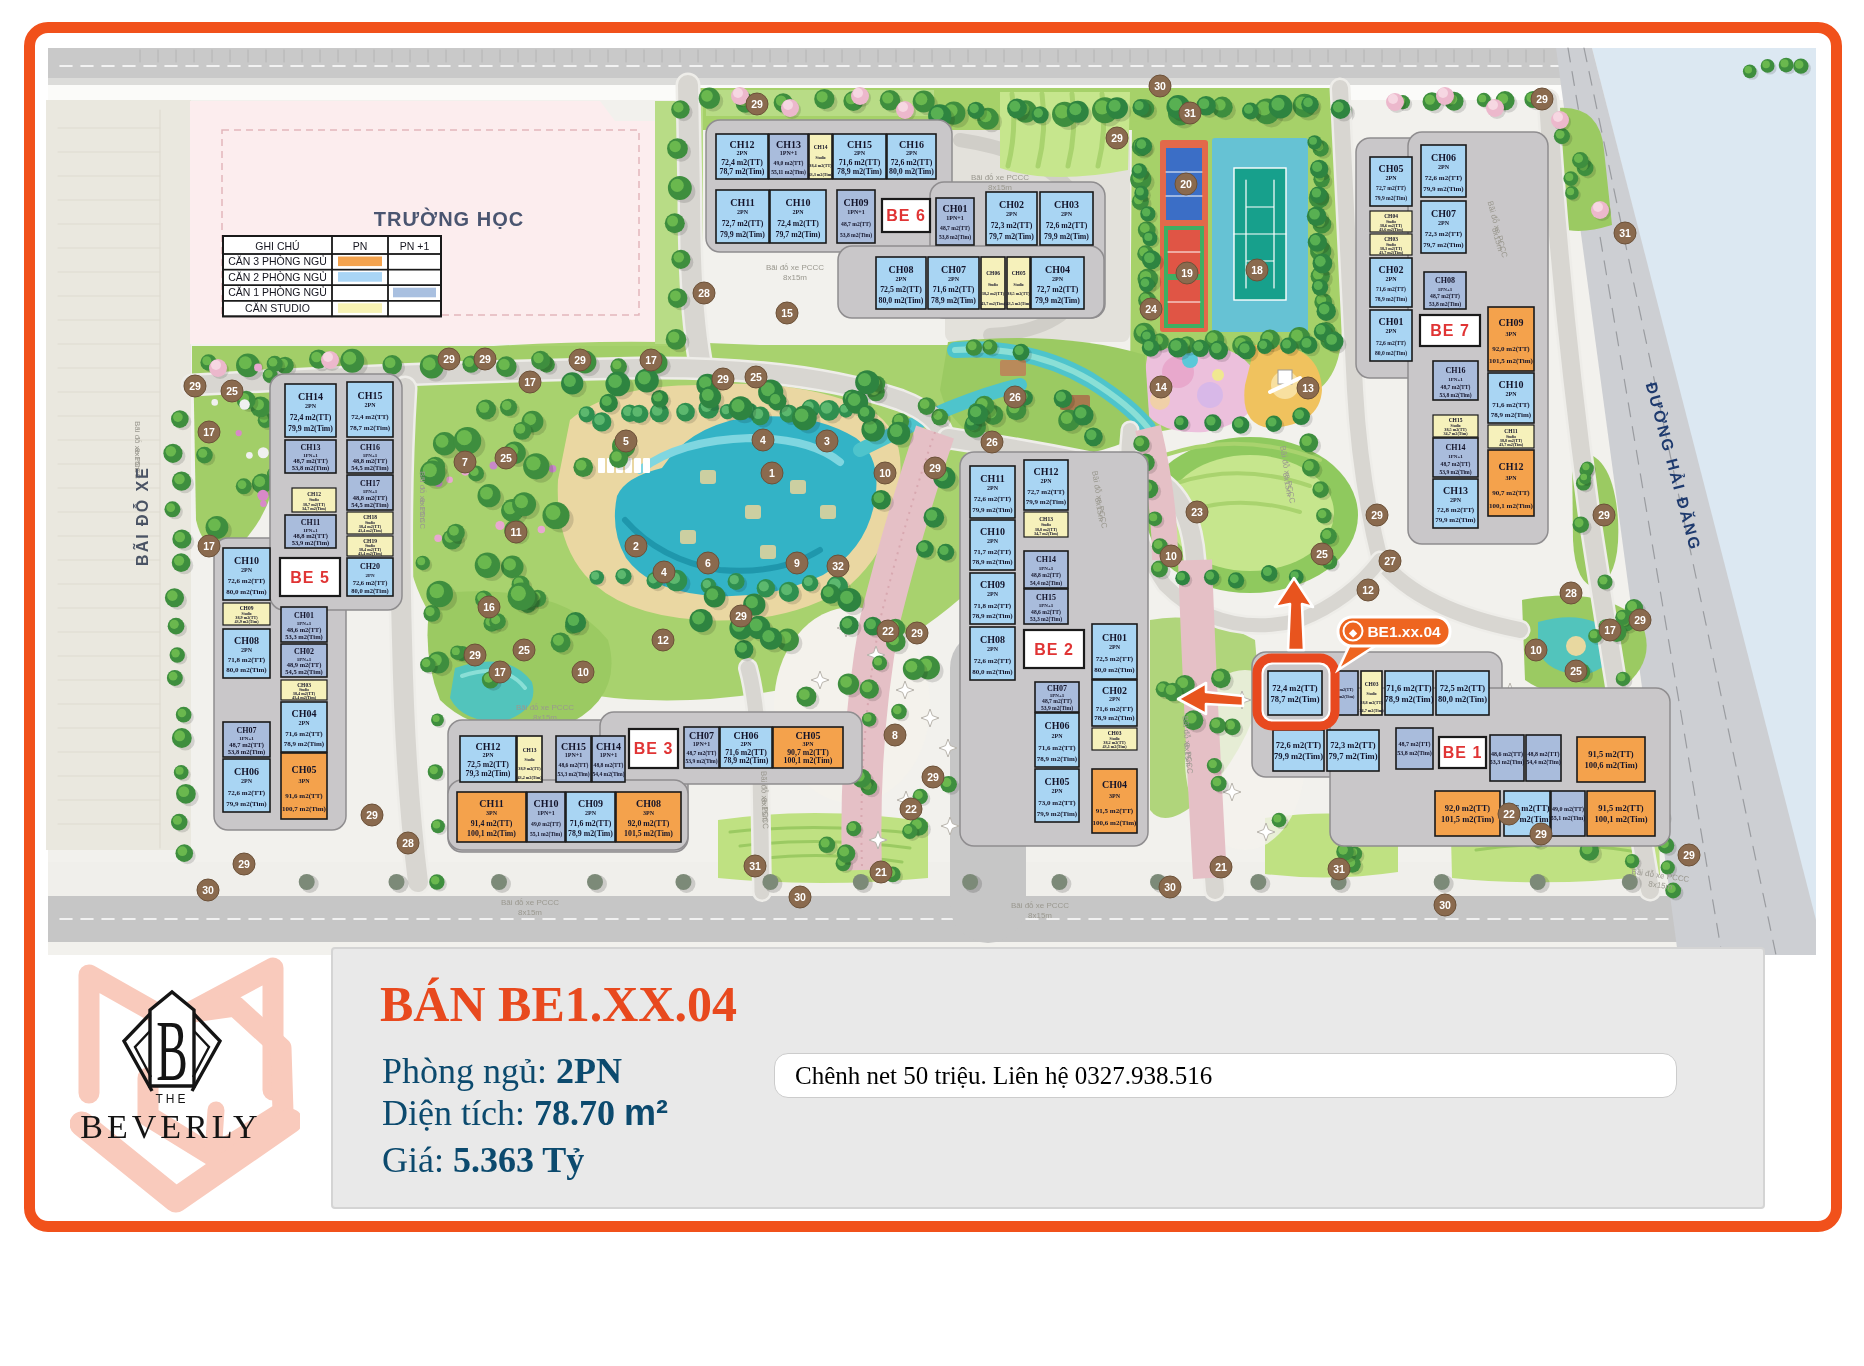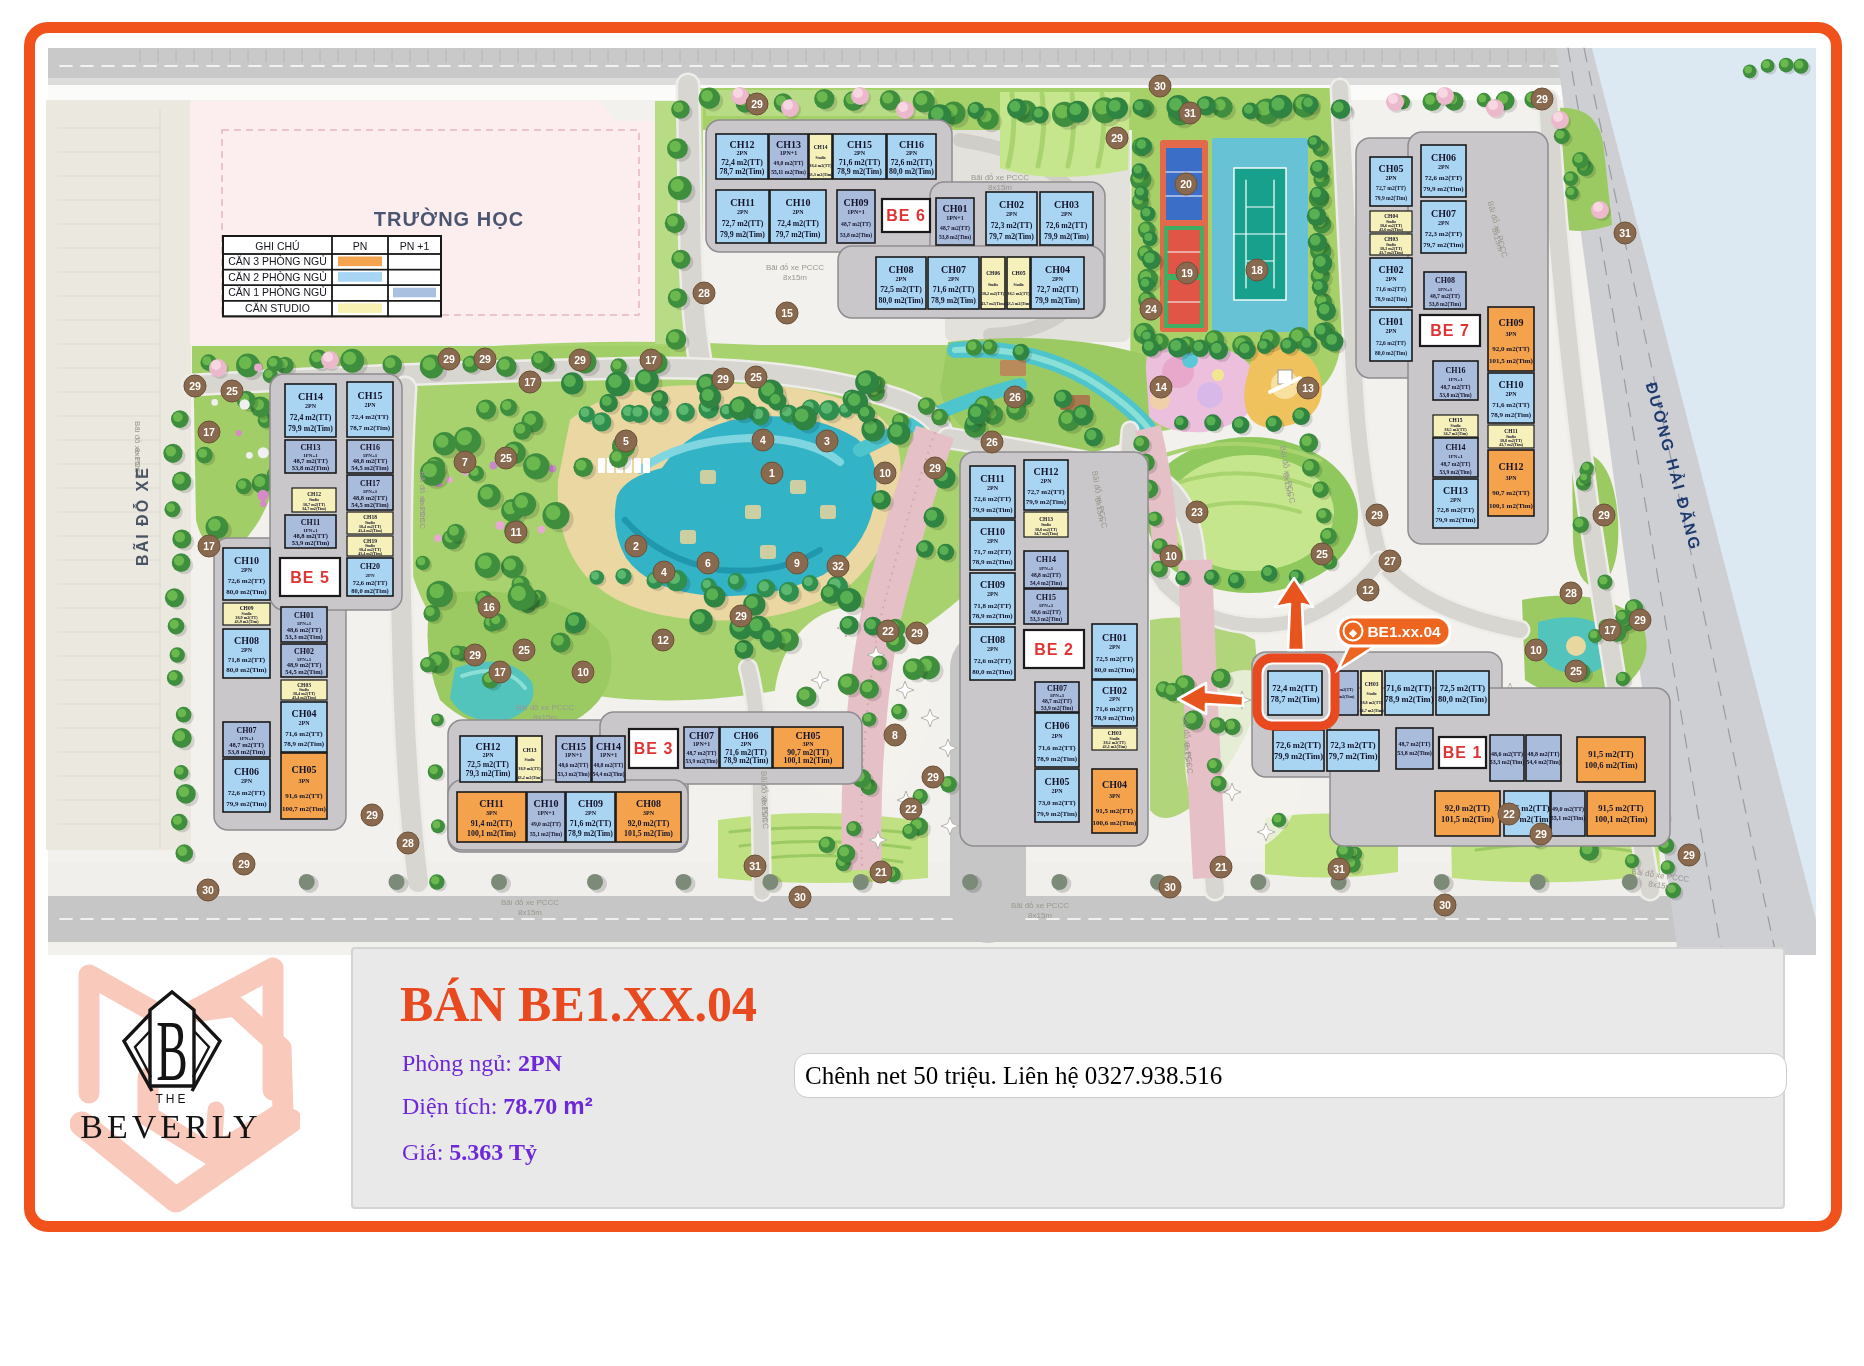--- a/index.html
+++ b/index.html
@@ -1,21 +1,21 @@
 <!DOCTYPE html>
 <html><head><meta charset="utf-8"><title>The Beverly</title>
 <style>
 *{margin:0;padding:0;box-sizing:border-box}
 body{width:1864px;height:1366px;background:#ffffff;font-family:"Liberation Serif",serif;position:relative;overflow:hidden}
 #frame{position:absolute;left:24px;top:22px;width:1818px;height:1210px;border:11px solid #f1511b;border-radius:24px}
-#panel{position:absolute;left:351px;top:947px;width:1434px;height:262px;background:#e9e9e9;border:2px solid #d4d4d4;border-radius:4px}
+#panel{position:absolute;left:331px;top:947px;width:1434px;height:262px;background:#e9e9e9;border:2px solid #d4d4d4;border-radius:4px}
 #panel h1{color:#e8491e;font-size:50px;font-weight:bold;margin:30px 0 0 47px;line-height:1;letter-spacing:0px}
-.pline{font-size:24px;color:#6d28d9;position:absolute;left:49px}
+.pline{font-size:36px;color:#0c4a6e;position:absolute;left:49px}
 .pline b{font-weight:bold}
-#chenh{position:absolute;left:441px;top:104px;width:993px;height:45px;background:#ffffff;border:1px solid #cccccc;border-radius:14px;font-size:25px;color:#000;line-height:44px;padding-left:10px}
+#chenh{position:absolute;left:441px;top:104px;width:903px;height:45px;background:#ffffff;border:1px solid #cccccc;border-radius:14px;font-size:25px;color:#000;line-height:44px;padding-left:20px}
 #logo{position:absolute;left:70px;top:955px;width:230px;height:270px}
 </style></head>
 <body>
 <div id="frame"></div>
 <svg width="1792" height="1190" viewBox="0 0 1792 1190" style="position:absolute;left:36px;top:31px">
 <g transform="translate(-36,-31)">
 <rect x="48" y="48" width="1768" height="907" fill="#f2f1ed"></rect>
 <rect x="46" y="100" width="145" height="750" fill="#eae8df"></rect>
 <path d="M 58 128 H 160" fill="none" stroke="#dedbd0" stroke-width="1" stroke-linecap="round" stroke-linejoin="round"></path>
 <path d="M 58 152 H 160" fill="none" stroke="#dedbd0" stroke-width="1" stroke-linecap="round" stroke-linejoin="round"></path>

